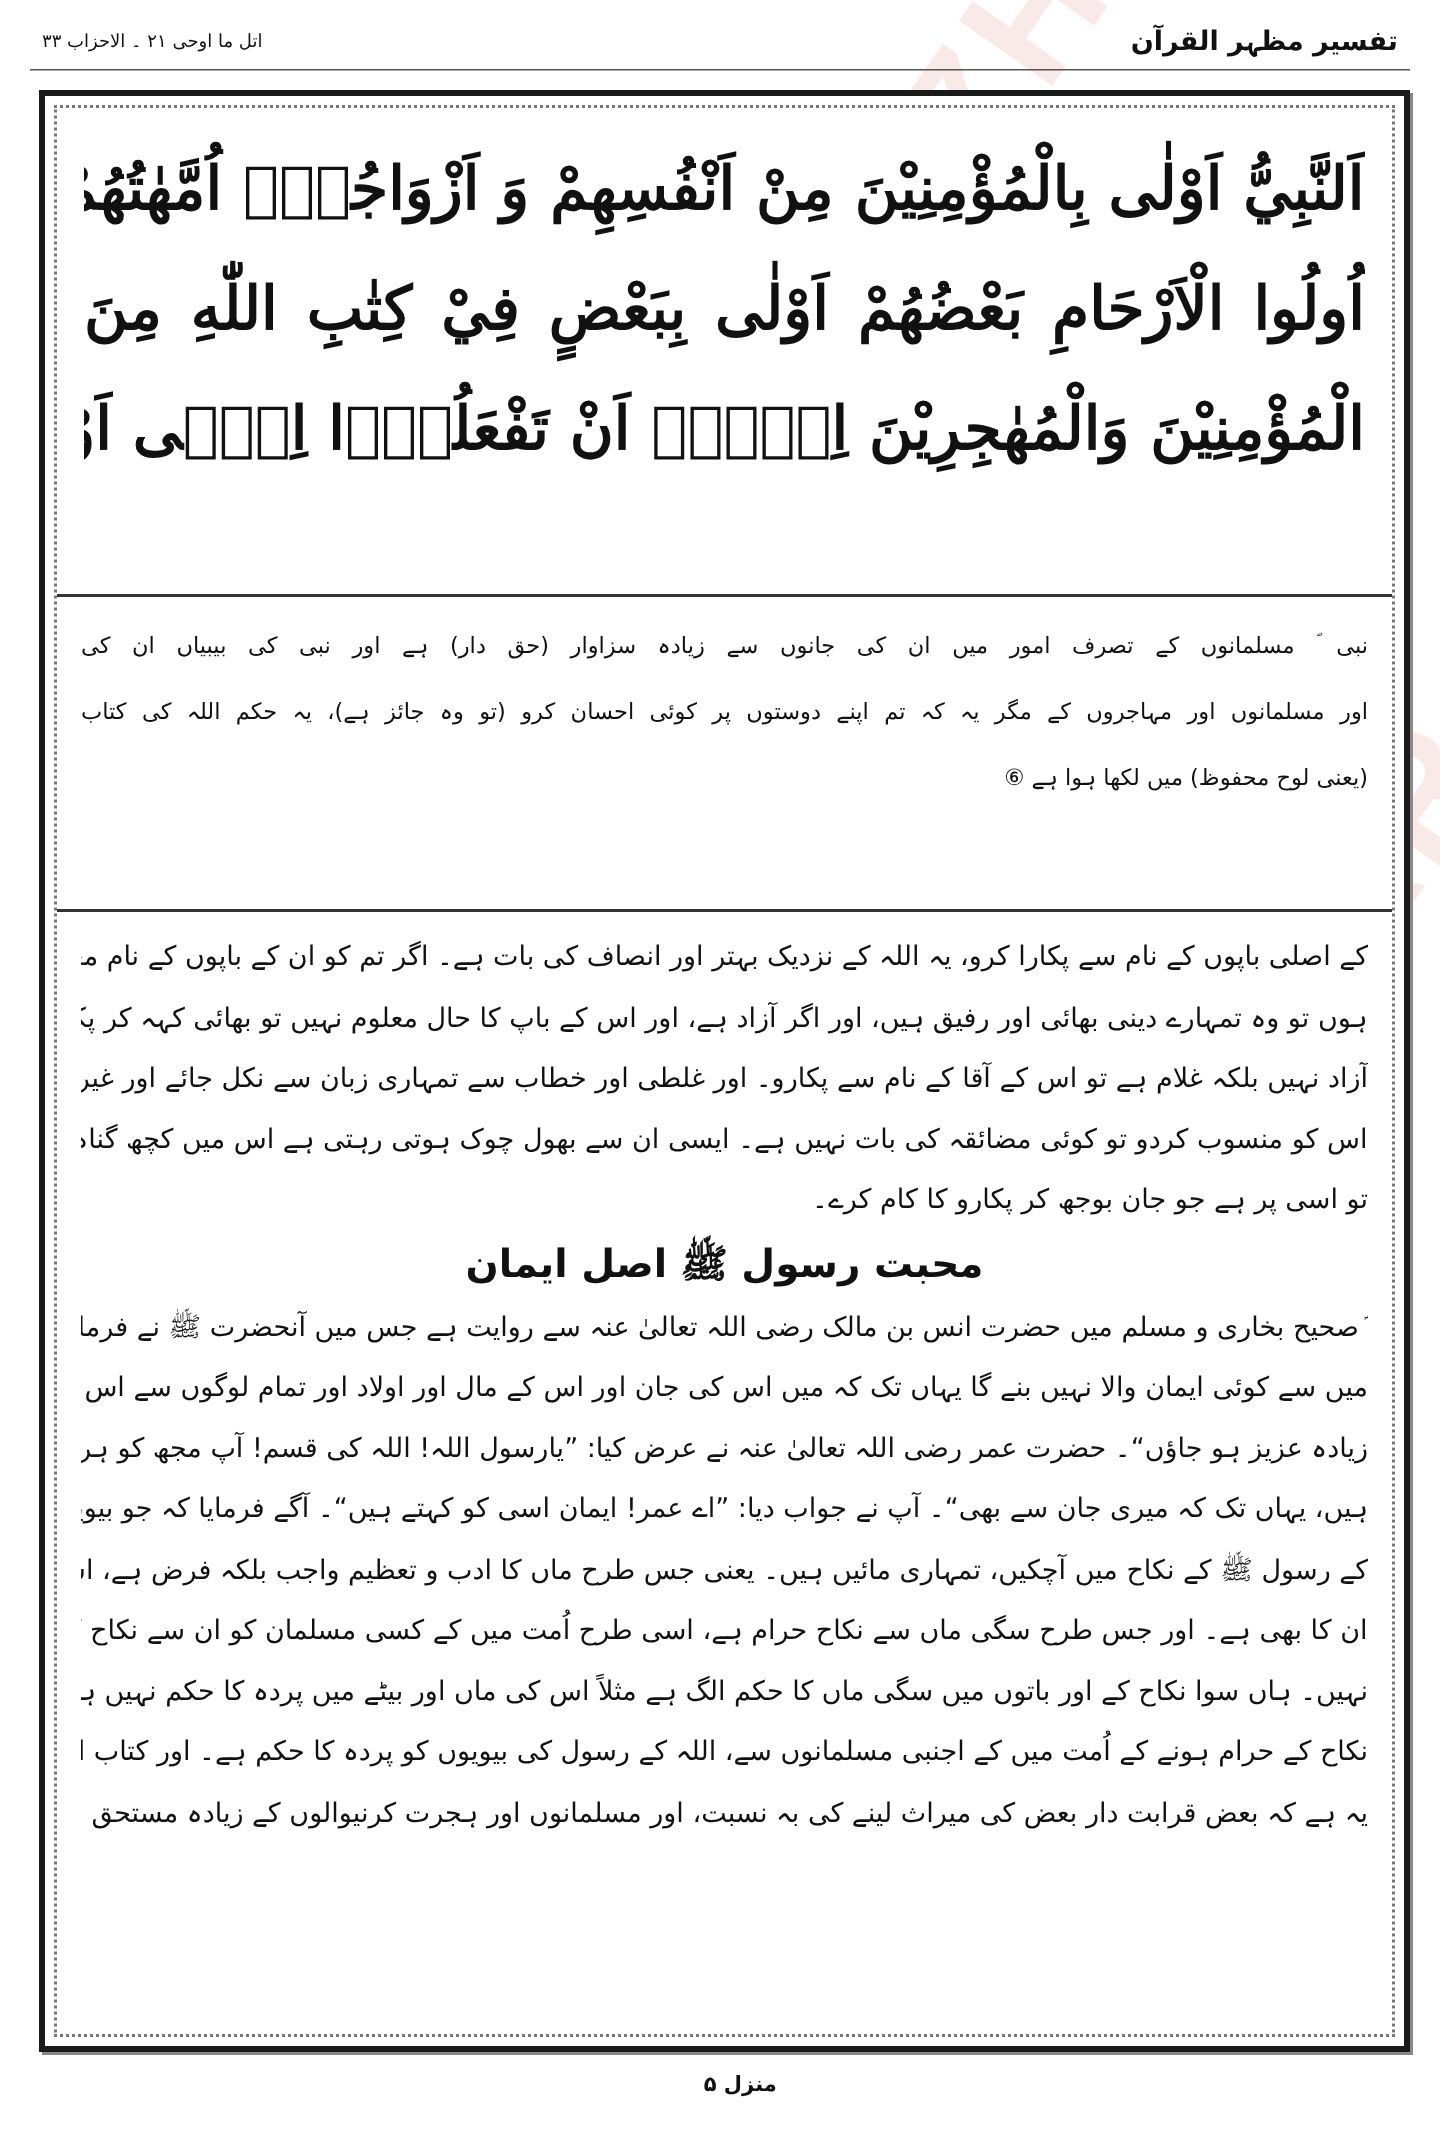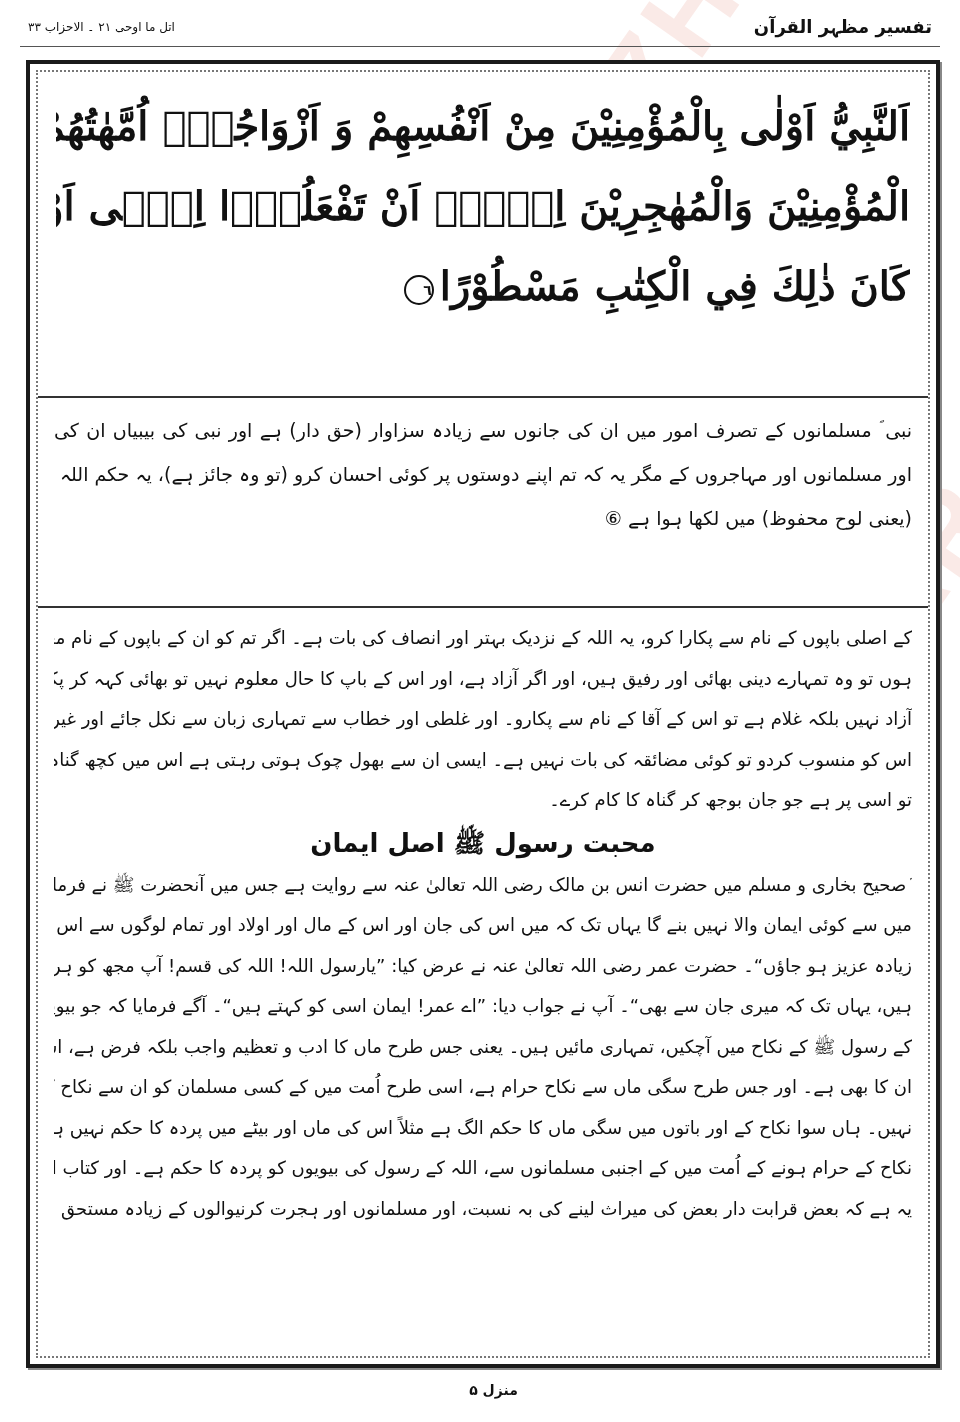--- a/index.html
+++ b/index.html
@@ -34,21 +34,21 @@
   .verse .line { font-size: 40px; line-height: 80px; text-align: justify; text-align-last: justify; white-space: nowrap; overflow: hidden; }
   .verse .line.last { text-align-last: right; }
   .ayah-mark {
     display: inline-block; width: 26px; height: 26px; border: 2px solid #111; border-radius: 50%;
     font-size: 14px; line-height: 26px; text-align: center; vertical-align: middle; margin-right: 6px;
     font-family: "DejaVu Sans", sans-serif;
   }
 
   .translation { top: 326px; height: 208px; padding: 10px 16px 0 16px; box-sizing: border-box; }
   .commentary { top: 536px; padding: 10px 16px 0 16px; box-sizing: border-box; bottom: 0; }
-  .p-line { font-size: 19px; line-height: 44px; text-align: justify; text-align-last: justify; white-space: nowrap; overflow: hidden; }
+  .p-line { font-size: 15px; line-height: 44px; text-align: justify; text-align-last: justify; white-space: nowrap; overflow: hidden; }
   .p-line.last { text-align-last: right; }
   .c-line { font-size: 18px; line-height: 40.5px; text-align: justify; text-align-last: justify; white-space: nowrap; overflow: hidden; }
   .c-line.last { text-align-last: right; }
   .subheading { font-size: 26px; line-height: 44px; text-align: center; font-weight: bold; }
 
   .watermark {
     position: absolute; left: 170px; top: 640px; transform: rotate(-55deg); transform-origin: left top;
     font-size: 110px; font-weight: bold; color: rgba(220, 90, 70, 0.13); letter-spacing: 6px;
     font-family: "Liberation Sans", sans-serif; white-space: nowrap; pointer-events: none;
   }
@@ -67,40 +67,40 @@
 <div class="header">
   <div class="h-right">تفسیر مظہر القرآن</div>
   <div class="h-left">اتل ما اوحی ۲۱ ۔ الاحزاب ۳۳</div>
 </div>
 
 <div class="frame">
   <div class="inner">
 
     <div class="section verse">
       <div class="line">اَلنَّبِيُّ اَوْلٰى بِالْمُؤْمِنِيْنَ مِنْ اَنْفُسِهِمْ وَ اَزْوَاجُهٗۤ اُمَّهٰتُهُمْ ؕ وَ</div>
+      <div class="line">اُولُوا الْاَرْحَامِ بَعْضُهُمْ اَوْلٰى بِبَعْضٍ فِيْ كِتٰبِ اللّٰهِ مِنَ</div>
       <div class="line">الْمُؤْمِنِيْنَ وَالْمُهٰجِرِيْنَ اِلَّاۤ اَنْ تَفْعَلُوْۤا اِلٰۤى اَوْلِيٰٓئِكُمْ مَّعْرُوْفًا ؕ</div>
-      <div class="line last"><span>كَانَ ذٰلِكَ فِي الْكِتٰبِ مَسْطُوْرًا</span><span class="ayah-mark">٦</span></div>
     </div>
 
     <div class="divider" style="top:324px;"></div>
 
     <div class="section translation">
       <div class="p-line">نبی ؐ مسلمانوں کے تصرف امور میں ان کی جانوں سے زیادہ سزاوار (حق دار) ہے اور نبی کی بیبیاں ان کی</div>
       <div class="p-line">اور مسلمانوں اور مہاجروں کے مگر یہ کہ تم اپنے دوستوں پر کوئی احسان کرو (تو وہ جائز ہے)، یہ حکم اللہ کی کتاب</div>
       <div class="p-line last">(یعنی لوح محفوظ) میں لکھا ہوا ہے ⑥</div>
     </div>
 
     <div class="divider" style="top:534px;"></div>
 
     <div class="section commentary">
       <div class="c-line">کے اصلی باپوں کے نام سے پکارا کرو، یہ اللہ کے نزدیک بہتر اور انصاف کی بات ہے۔ اگر تم کو ان کے باپوں کے نام معلوم نہ</div>
       <div class="c-line">ہوں تو وہ تمہارے دینی بھائی اور رفیق ہیں، اور اگر آزاد ہے، اور اس کے باپ کا حال معلوم نہیں تو بھائی کہہ کر پکارو، اور اگر</div>
       <div class="c-line">آزاد نہیں بلکہ غلام ہے تو اس کے آقا کے نام سے پکارو۔ اور غلطی اور خطاب سے تمہاری زبان سے نکل جائے اور غیر کی طرف</div>
       <div class="c-line">اس کو منسوب کردو تو کوئی مضائقہ کی بات نہیں ہے۔ ایسی ان سے بھول چوک ہوتی رہتی ہے اس میں کچھ گناہ نہیں ہے، ہاں گناہ</div>
-      <div class="c-line last">تو اسی پر ہے جو جان بوجھ کر گناہ کا کام کرے۔</div>
+      <div class="c-line last">تو اسی پر ہے جو جان بوجھ کر پکارو کا کام کرے۔</div>
       <div class="subheading">محبت رسول ﷺ اصل ایمان</div>
       <div class="c-line">ؐ صحیح بخاری و مسلم میں حضرت انس بن مالک رضی اللہ تعالیٰ عنہ سے روایت ہے جس میں آنحضرت ﷺ نے فرمایا کہ تم</div>
       <div class="c-line">میں سے کوئی ایمان والا نہیں بنے گا یہاں تک کہ میں اس کی جان اور اس کے مال اور اولاد اور تمام لوگوں سے اس کے نزدیک</div>
       <div class="c-line">زیادہ عزیز ہو جاؤں“۔ حضرت عمر رضی اللہ تعالیٰ عنہ نے عرض کیا: ”یارسول اللہ! اللہ کی قسم! آپ مجھ کو ہر چیز سے زیادہ عزیز</div>
       <div class="c-line">ہیں، یہاں تک کہ میری جان سے بھی“۔ آپ نے جواب دیا: ”اے عمر! ایمان اسی کو کہتے ہیں“۔ آگے فرمایا کہ جو بیویاں اللہ</div>
       <div class="c-line">کے رسول ﷺ کے نکاح میں آچکیں، تمہاری مائیں ہیں۔ یعنی جس طرح ماں کا ادب و تعظیم واجب بلکہ فرض ہے، اسی طرح</div>
       <div class="c-line">ان کا بھی ہے۔ اور جس طرح سگی ماں سے نکاح حرام ہے، اسی طرح اُمت میں کے کسی مسلمان کو ان سے نکاح کرنا جائز</div>
       <div class="c-line">نہیں۔ ہاں سوا نکاح کے اور باتوں میں سگی ماں کا حکم الگ ہے مثلاً اس کی ماں اور بیٹے میں پردہ کا حکم نہیں ہے۔ یہاں موجود</div>
       <div class="c-line">نکاح کے حرام ہونے کے اُمت میں کے اجنبی مسلمانوں سے، اللہ کے رسول کی بیویوں کو پردہ کا حکم ہے۔ اور کتاب اللہ کا حکم</div>
       <div class="c-line">یہ ہے کہ بعض قرابت دار بعض کی میراث لینے کی بہ نسبت، اور مسلمانوں اور ہجرت کرنیوالوں کے زیادہ مستحق ہیں۔ پہلے</div>

